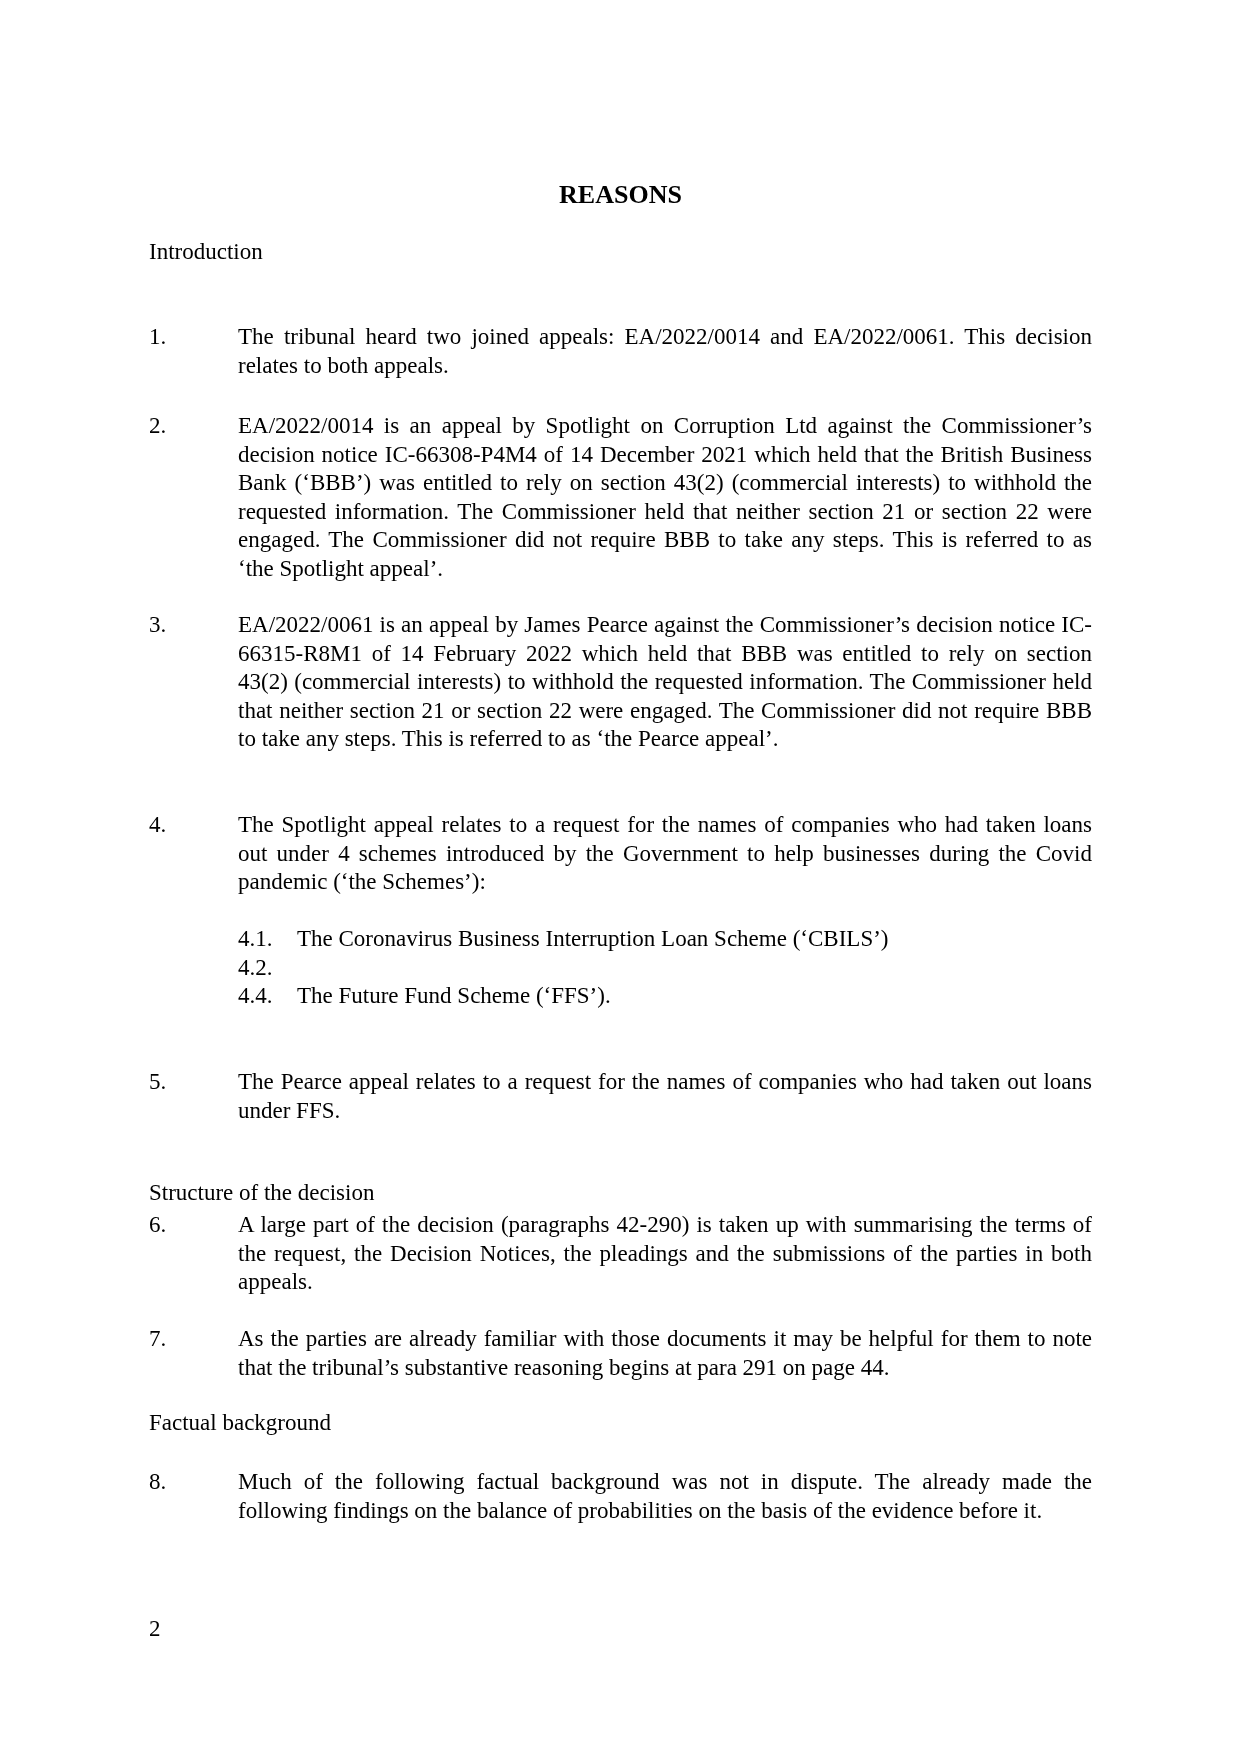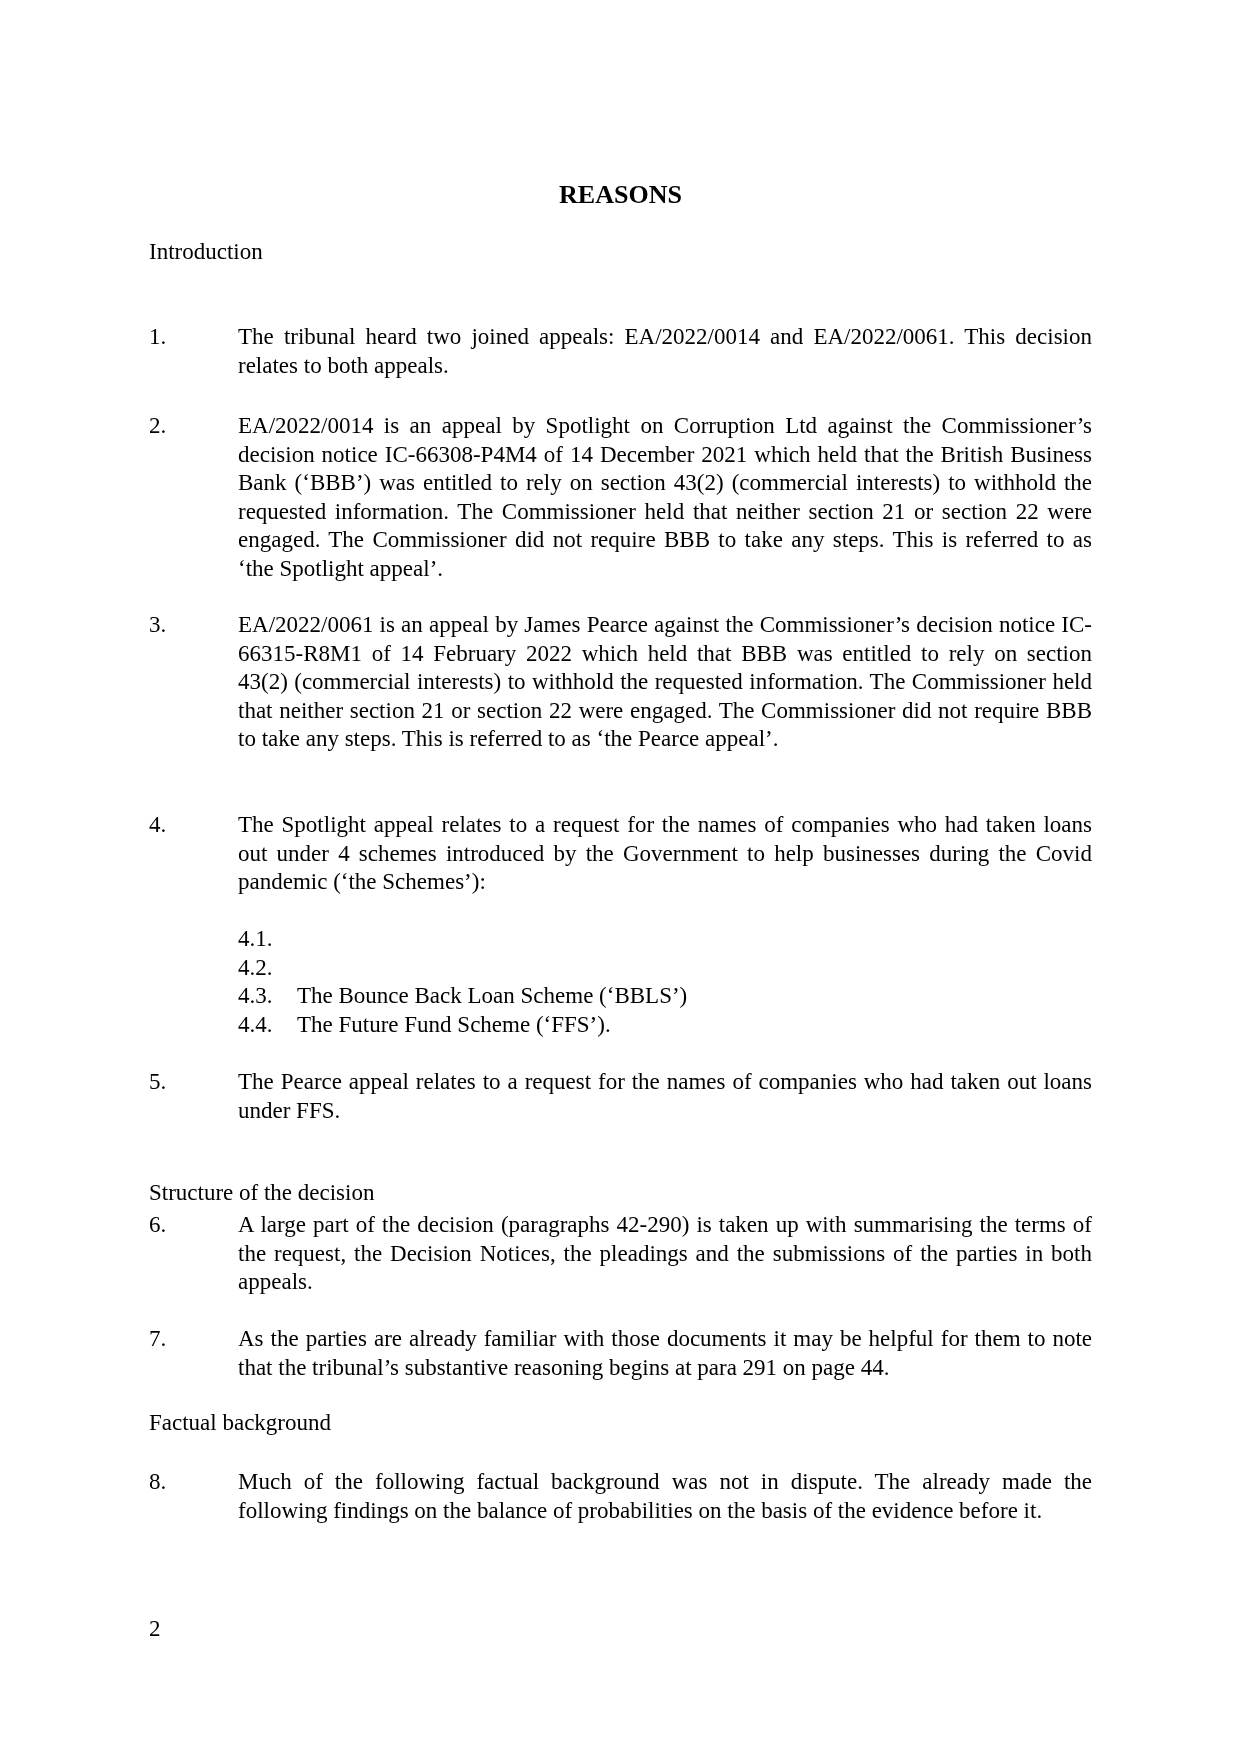--- a/index.html
+++ b/index.html
@@ -109,27 +109,24 @@
   </div>
 
   <div class="para" style="top:811px;">
     <span class="num">4.</span>
     <div class="body">The Spotlight appeal relates to a request for the names of companies who had taken loans out under 4 schemes introduced by the Government to help businesses during the Covid pandemic (‘the Schemes’):</div>
   </div>
 
   <div class="sublist" style="top:925px;">
     <div class="item">
       <span class="subnum">4.1.</span>
+      <span class="subtext">The Coronavirus Business Interruption Loan Scheme (‘CBILS’)</span>
     </div>
     <div class="item">
       <span class="subnum">4.2.</span>
-    </div>
-    <div class="item">
-      <span class="subnum">4.3.</span>
-      <span class="subtext">The Bounce Back Loan Scheme (‘BBLS’)</span>
     </div>
     <div class="item">
       <span class="subnum">4.4.</span>
       <span class="subtext">The Future Fund Scheme (‘FFS’).</span>
     </div>
   </div>
 
   <div class="para" style="top:1068px;">
     <span class="num">5.</span>
     <div class="body">The Pearce appeal relates to a request for the names of companies who had taken out loans under FFS.</div>

